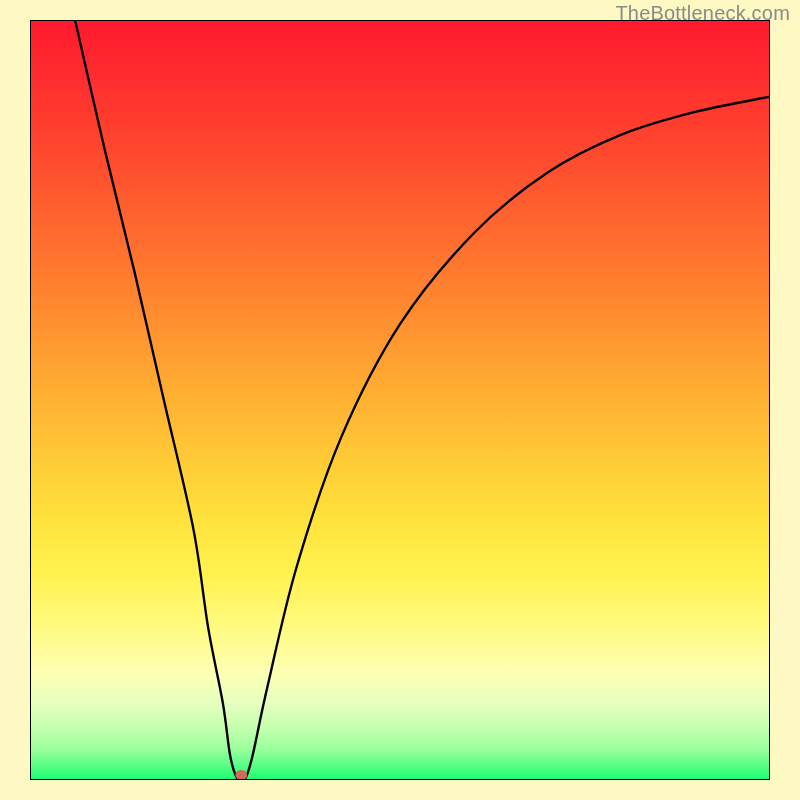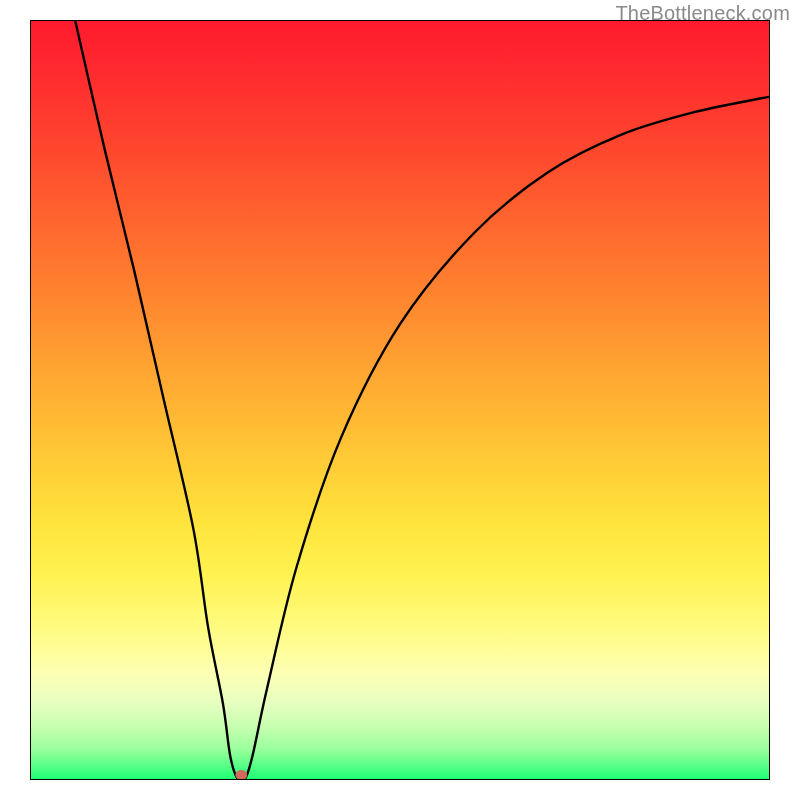--- a/index.html
+++ b/index.html
@@ -8,21 +8,21 @@
     width: 800px;
     height: 800px;
     background: #000;
     font-family: Arial, Helvetica, sans-serif;
     overflow: hidden;
   }
   .frame {
     position: relative;
     width: 800px;
     height: 800px;
-    background: #ffffff;
+    background: #fef9c3;
   }
   .plot {
     position: absolute;
     left: 30px;
     top: 20px;
     width: 740px;
     height: 760px;
     box-sizing: border-box;
     border: 1px solid #000;
     

